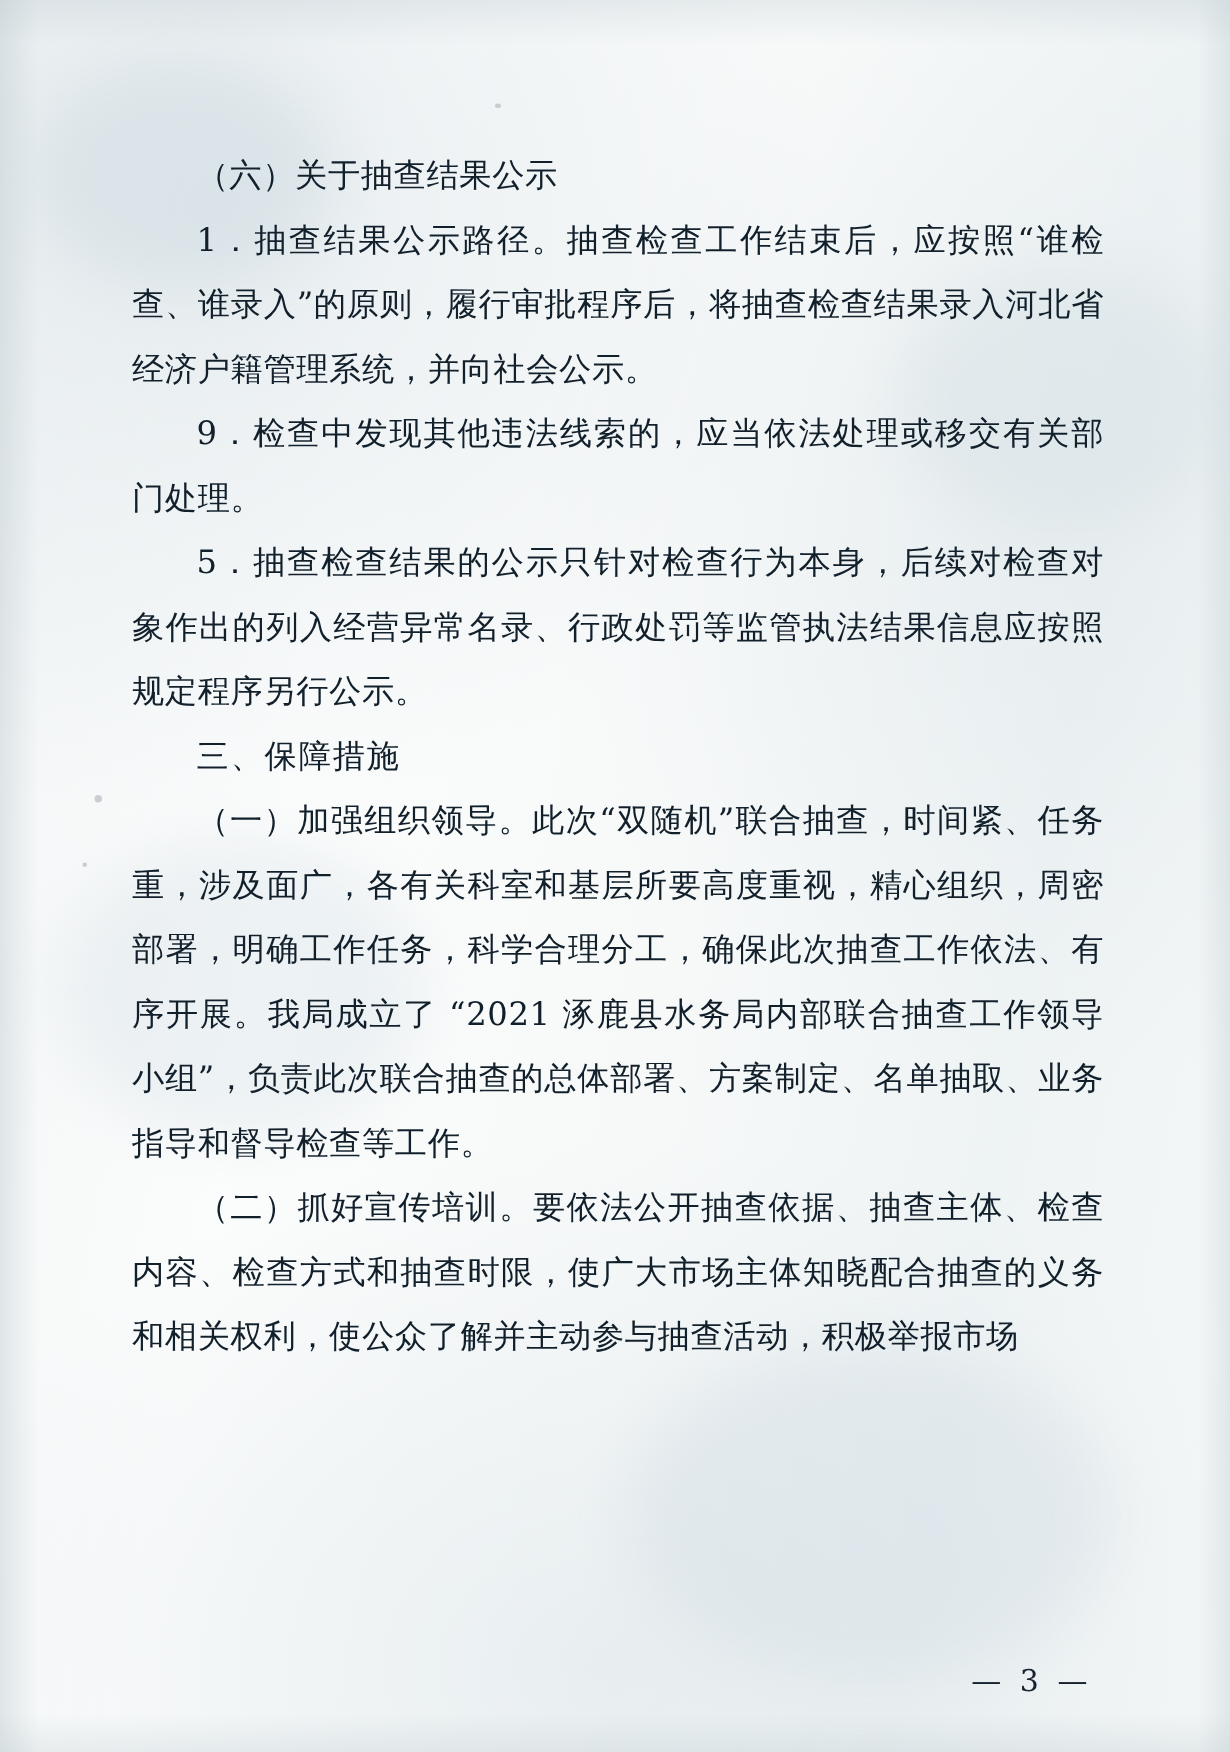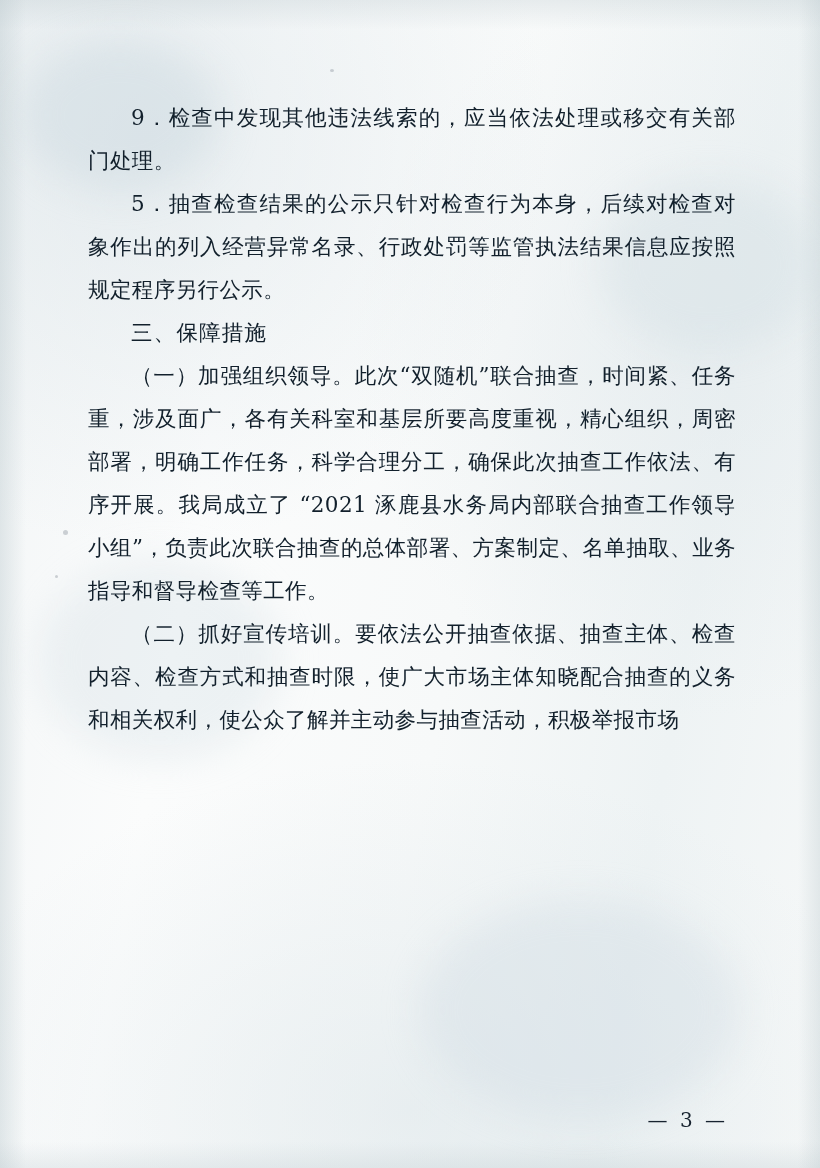--- a/index.html
+++ b/index.html
@@ -108,20 +108,22 @@
   <div class="blotch" style="left:600px; top:180px;  width:220px; height:170px; background:rgba(210,222,228,0.40);"></div>
   <div class="blotch" style="left:40px;  top:560px;  width:240px; height:200px; background:rgba(208,220,226,0.32);"></div>
   <div class="blotch" style="left:420px; top:900px;  width:320px; height:220px; background:rgba(206,219,225,0.35);"></div>
 
   <div class="speck" style="left:63px;  top:530px; width:5px; height:5px;"></div>
   <div class="speck" style="left:55px;  top:575px; width:3px; height:3px;"></div>
   <div class="speck" style="left:330px; top:69px;  width:4px; height:3px;"></div>
   <div class="pinkmark" style="left:388px; top:543px;">·</div>
 
   <div id="content">
+    <p class="indent">（六）关于抽查结果公示</p>
+    <p class="indent">1．抽查结果公示路径。抽查检查工作结束后，应按照“谁检查、谁录入”的原则，履行审批程序后，将抽查检查结果录入河北省经济户籍管理系统，并向社会公示。</p>
     <p class="indent">9．检查中发现其他违法线索的，应当依法处理或移交有关部门处理。</p>
     <p class="indent">5．抽查检查结果的公示只针对检查行为本身，后续对检查对象作出的列入经营异常名录、行政处罚等监管执法结果信息应按照规定程序另行公示。</p>
     <p class="heading">三、保障措施</p>
     <p class="indent">（一）加强组织领导。此次“双随机”联合抽查，时间紧、任务重，涉及面广，各有关科室和基层所要高度重视，精心组织，周密部署，明确工作任务，科学合理分工，确保此次抽查工作依法、有序开展。我局成立了 “2021 涿鹿县水务局内部联合抽查工作领导小组”，负责此次联合抽查的总体部署、方案制定、名单抽取、业务指导和督导检查等工作。</p>
     <p class="indent">（二）抓好宣传培训。要依法公开抽查依据、抽查主体、检查内容、检查方式和抽查时限，使广大市场主体知晓配合抽查的义务和相关权利，使公众了解并主动参与抽查活动，积极举报市场</p>
   </div>
 
   <div id="footer">— 3 —</div>
 </div>
 

